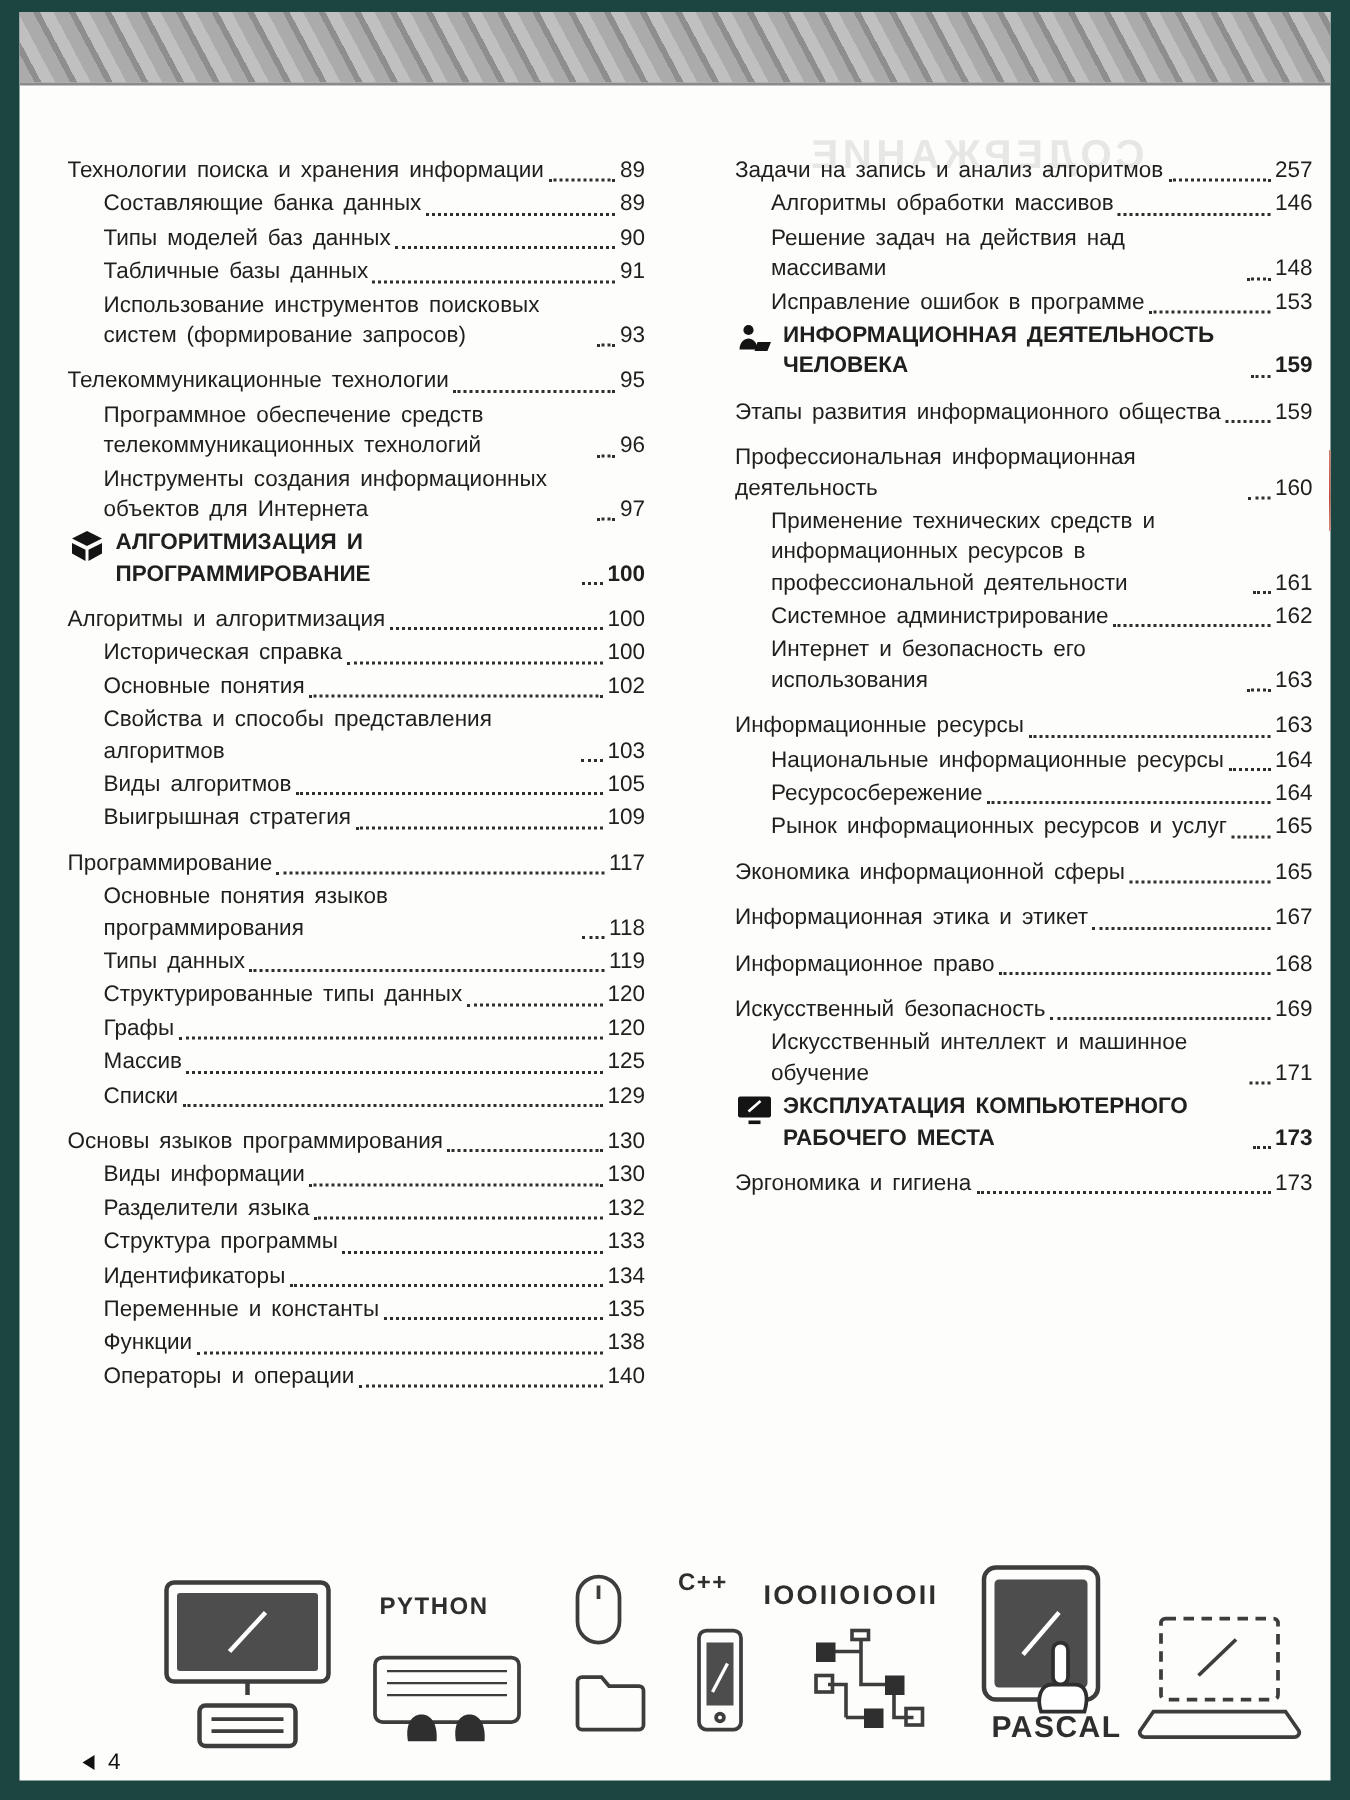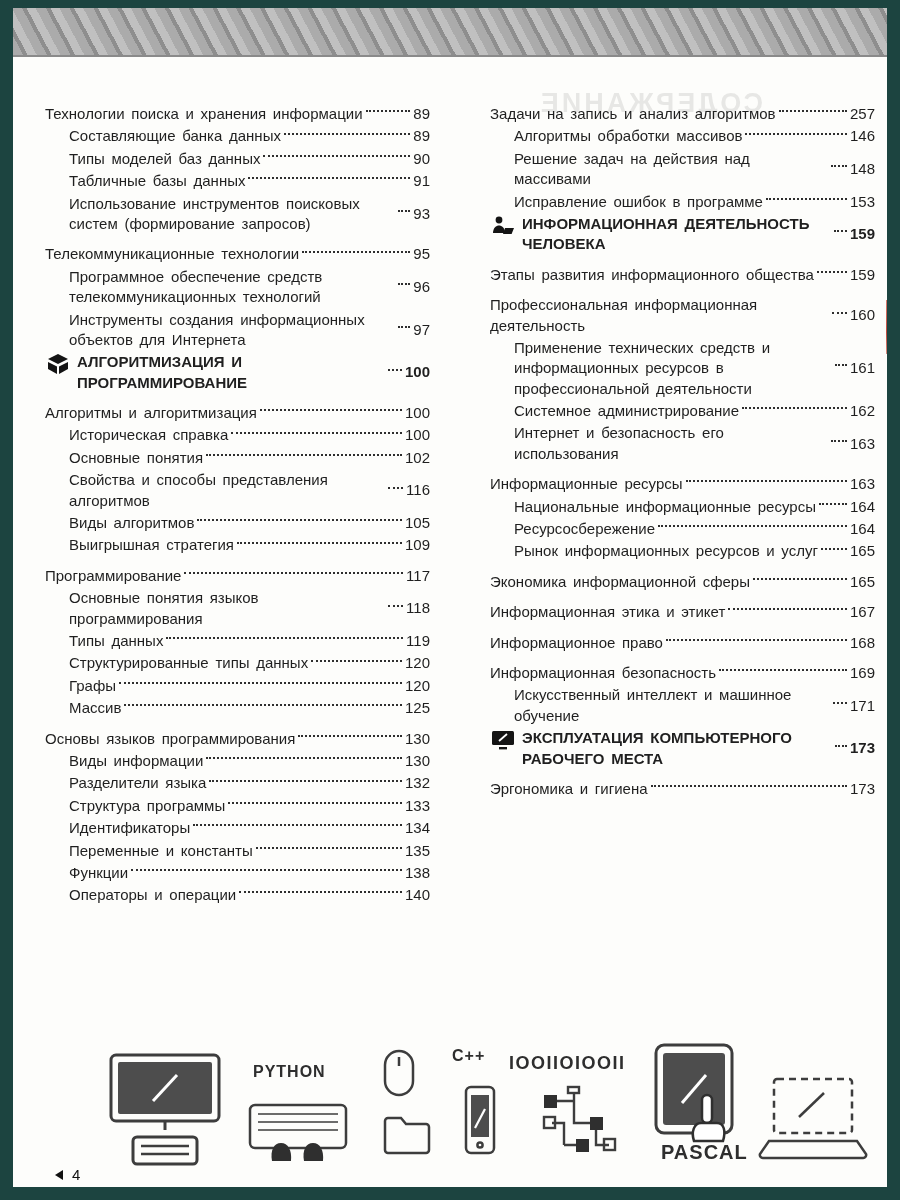--- a/index.html
+++ b/index.html
@@ -27,21 +27,21 @@
   .scan-artifact {
     position:absolute; right:-13px; top:292px; width:14px; height:54px;
     background:linear-gradient(#d97c70,#bf4a3e 60%,#d98c80);
   }
   .content {
     position:absolute; top:86px; left:32px; right:12px;
     display:flex; gap:60px;
     font-size:15px; line-height:1.36; color:#1f1f1f;
   }
   .col { flex:1 1 0; min-width:0; }
-  .entry { display:flex; align-items:center; margin-top:2px; }
+  .entry { display:flex; align-items:flex-end; margin-top:2px; }
   .entry .t { flex:0 1 auto; word-spacing:2.5px; hyphens:auto; }
   .entry .dots { flex:1 1 16px; border-bottom:2px dotted #2e2e2e; margin:0 3px; position:relative; top:-3px; min-width:12px; }
   .entry .pnum { flex:0 0 auto; }
   .entry.l2 { padding-left:24px; }
   .entry.l1 { margin-top:10px; }
   .entry.section { margin-bottom:5px; font-weight:700; }
   .sec-icon { flex:0 0 32px; align-self:flex-start; padding-top:1px; }
   .sec-icon svg { display:block; }
 
   .icons-row { position:absolute; left:0; top:1037px; width:874px; height:130px; }
@@ -141,21 +141,21 @@
           <span class="pnum">100</span>
         </div>
         <div class="entry l2">
           <span class="t">Основные понятия</span>
           <span class="dots"></span>
           <span class="pnum">102</span>
         </div>
         <div class="entry l2">
           <span class="t">Свойства и способы представления алгоритмов</span>
           <span class="dots"></span>
-          <span class="pnum">116</span>
+          <span class="pnum">103</span>
         </div>
         <div class="entry l2">
           <span class="t">Виды алгоритмов</span>
           <span class="dots"></span>
           <span class="pnum">105</span>
         </div>
         <div class="entry l2">
           <span class="t">Выигрышная стратегия</span>
           <span class="dots"></span>
           <span class="pnum">109</span>
@@ -182,20 +182,25 @@
         </div>
         <div class="entry l2">
           <span class="t">Графы</span>
           <span class="dots"></span>
           <span class="pnum">120</span>
         </div>
         <div class="entry l2">
           <span class="t">Массив</span>
           <span class="dots"></span>
           <span class="pnum">125</span>
+        </div>
+        <div class="entry l2">
+          <span class="t">Списки</span>
+          <span class="dots"></span>
+          <span class="pnum">129</span>
         </div>
         <div class="entry l1">
           <span class="t">Основы языков программирования</span>
           <span class="dots"></span>
           <span class="pnum">130</span>
         </div>
         <div class="entry l2">
           <span class="t">Виды информации</span>
           <span class="dots"></span>
           <span class="pnum">130</span>
@@ -320,21 +325,21 @@
           <span class="t">Информационная этика и этикет</span>
           <span class="dots"></span>
           <span class="pnum">167</span>
         </div>
         <div class="entry l1">
           <span class="t">Информационное право</span>
           <span class="dots"></span>
           <span class="pnum">168</span>
         </div>
         <div class="entry l1">
-          <span class="t">Информационная безопасность</span>
+          <span class="t">Искусственный безопасность</span>
           <span class="dots"></span>
           <span class="pnum">169</span>
         </div>
         <div class="entry l2">
           <span class="t">Искусственный интеллект и машинное обучение</span>
           <span class="dots"></span>
           <span class="pnum">171</span>
         </div>
         <div class="entry section">
           <span class="sec-icon">

